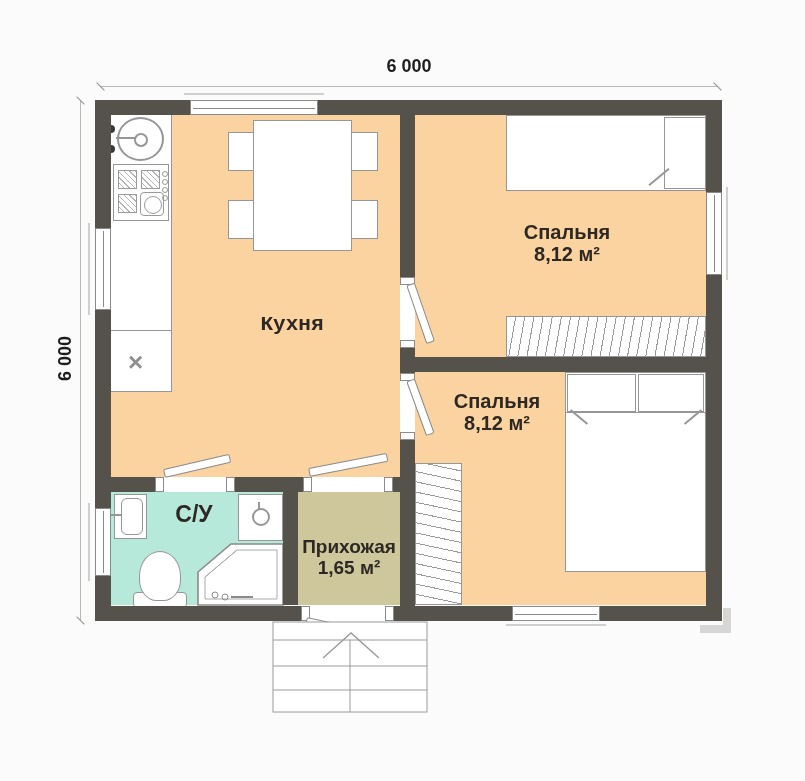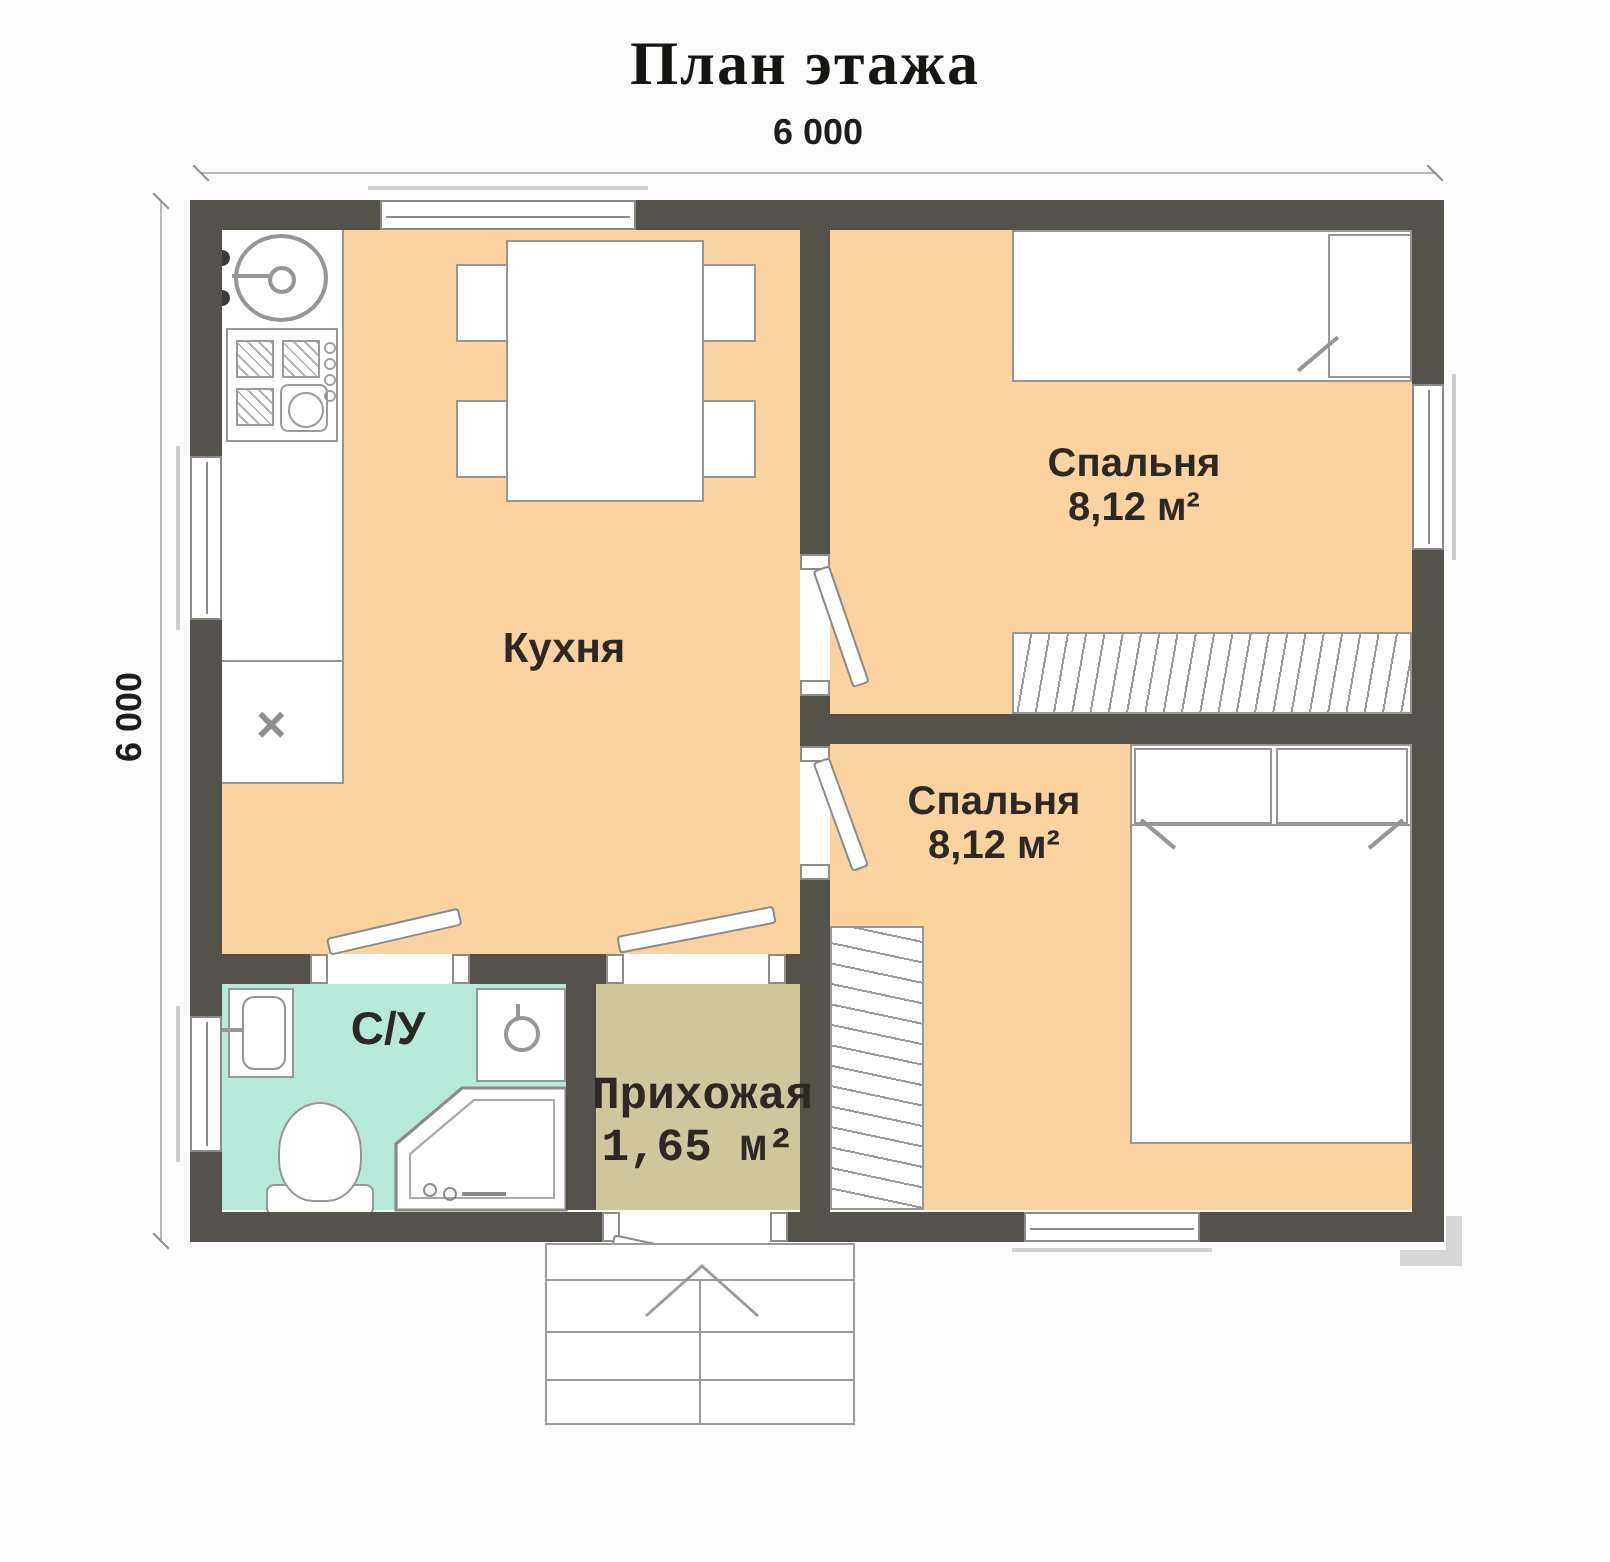--- a/index.html
+++ b/index.html
@@ -33,21 +33,20 @@
   .dot{position:absolute;border-radius:50%;}
   .shadow{position:absolute;background:#d6d6d6;}
   .xmark{position:absolute;color:#8f8f8f;font-size:26px;font-weight:bold;line-height:1;}
   svg{position:absolute;overflow:visible;}
 </style>
 </head>
 <body>
 
 <div id="canvas">
 
-  <h1 id="title">План этажа</h1>
 
   <div class="dim" style="left:329px;top:56px;width:160px;">6 000</div>
   <div class="dimline" style="left:100px;top:86px;width:618px;height:1px;"></div>
   <div class="tick" style="left:95px;top:86px;"></div>
   <div class="tick" style="left:712px;top:86px;"></div>
 
   <div class="dim" style="left:25px;top:348px;width:80px;transform:rotate(-90deg);">6 000</div>
   <div class="dimline" style="left:80px;top:100px;width:1px;height:520px;"></div>
   <div class="tick" style="left:75px;top:100px;"></div>
   <div class="tick" style="left:75px;top:620px;"></div>
@@ -164,32 +163,32 @@
     <line x1="1" y1="19" x2="155" y2="19" stroke="#9a9a9a"></line>
     <line x1="1" y1="45" x2="155" y2="45" stroke="#9a9a9a"></line>
     <line x1="1" y1="69" x2="155" y2="69" stroke="#9a9a9a"></line>
     <line x1="78" y1="19" x2="78" y2="91" stroke="#9a9a9a"></line>
     <path d="M51 37 L79 12 L107 37" fill="none" stroke="#9a9a9a" stroke-width="1.4"></path>
   </svg>
 
   <div class="shadow" style="left:723px;top:608px;width:8px;height:25px;"></div>
   <div class="shadow" style="left:700px;top:625px;width:31px;height:8px;"></div>
 
-  <div class="label" style="left:182px;top:313px;width:200px;font-size:21px;">
+  <div class="label" style="left:192px;top:313px;width:200px;font-size:21px;font-family:Liberation Mono, monospace;">
     <span class="nm">Кухня</span>
   </div>
   <div class="label" style="left:467px;top:221px;width:200px;font-size:20px;">
     <span class="nm">Спальня</span>
     <span class="ar">8,12 м²</span>
   </div>
   <div class="label" style="left:417px;top:390px;width:160px;font-size:20px;">
     <span class="nm">Спальня</span>
     <span class="ar">8,12 м²</span>
   </div>
   <div class="label" style="left:134px;top:502px;width:120px;font-size:23px;">
     <span class="nm">С/У</span>
   </div>
-  <div class="label" style="left:296px;top:536px;width:106px;font-size:23px;font-family:Liberation Mono, monospace;">
+  <div class="label" style="left:296px;top:536px;width:106px;font-size:19px;">
     <span class="nm">Прихожая</span>
     <span class="ar">1,65 м²</span>
   </div>
 
 </div>
 
 </body></html>

